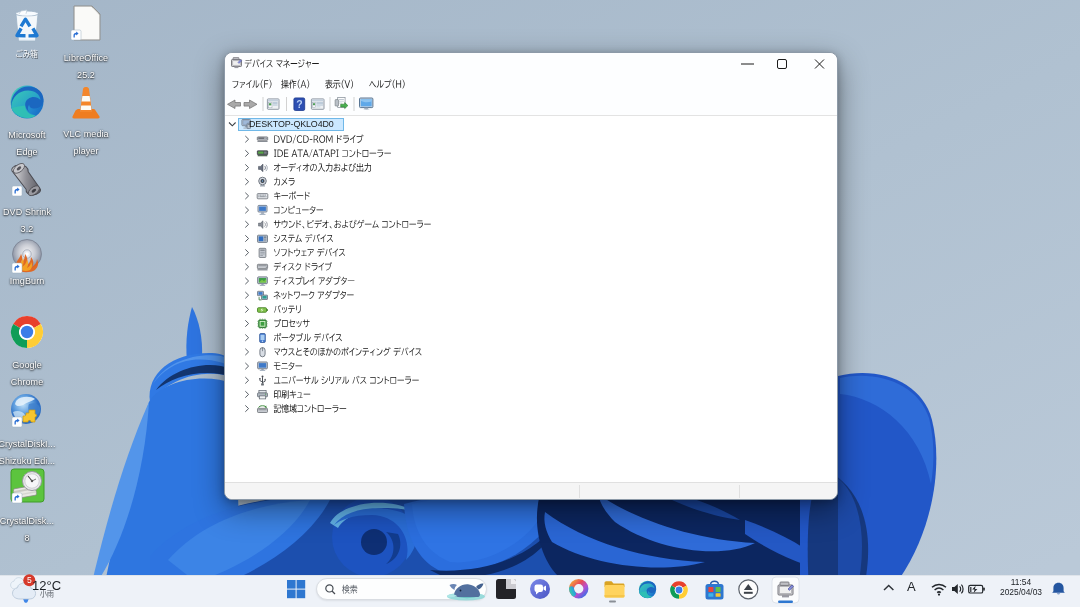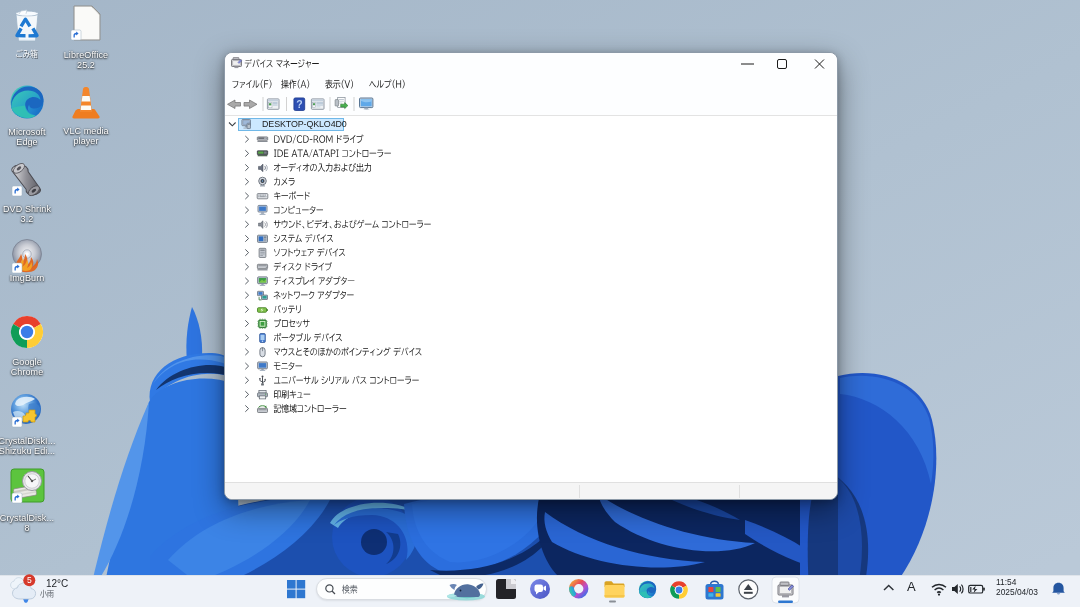--- a/index.html
+++ b/index.html
@@ -1,30 +1,30 @@
 <!DOCTYPE html>
 <html><head><meta charset="utf-8"><style>
 *{margin:0;padding:0;box-sizing:border-box}
 html,body{width:1080px;height:607px;overflow:hidden;font-family:"Liberation Sans",sans-serif}
 #scr{position:relative;width:1080px;height:607px;overflow:hidden}
 #wp{position:absolute;left:0;top:0}
 .abs{position:absolute}
 .dlabel{position:absolute;color:#fff;font-size:9px;text-align:center;width:76px;
- text-shadow:0 1px 2px rgba(0,0,0,.85),0 0 2px rgba(0,0,0,.6);line-height:10px;letter-spacing:0.1px}
+ text-shadow:0 1px 2px rgba(0,0,0,.85),0 0 2px rgba(0,0,0,.6);line-height:17px;letter-spacing:0.1px}
 #win{position:absolute;left:224px;top:52px;width:614px;height:448px;background:#fff;
  border:1px solid #8d9aa8;border-radius:8px;box-shadow:0 10px 30px rgba(0,0,0,.42),0 2px 8px rgba(0,0,0,.25)}
 #tbar{position:absolute;left:0;top:0;width:100%;height:24px;background:#fdfeff;border-radius:8px 8px 0 0}
 #menub{position:absolute;left:0;top:24px;width:100%;height:17px;background:#fdfeff}
 #toolb{position:absolute;left:0;top:41px;width:100%;height:22px;background:#fdfeff;border-bottom:1px solid #e3e3e3}
 #treea{position:absolute;left:0;top:63px;width:100%;height:368px;background:#fff}
 #statusb{position:absolute;left:0;bottom:0;width:100%;height:17px;background:#f5f5f5;border-top:1px solid #e0e0e0;border-radius:0 0 8px 8px}
 .treetxt{position:absolute;font-size:9.3px;color:#1b1b1b;white-space:nowrap}
 #tb{position:absolute;left:0;top:575px;width:1080px;height:32px;background:#eef2f8;border-top:1px solid #dfe4ea}
 #spill{position:absolute;left:316px;top:578px;width:171px;height:22px;background:#fdfefe;border:1px solid #d9dde2;border-radius:11px;box-shadow:0 1px 2px rgba(0,0,0,.08)}
-.clk{position:absolute;font-size:8.4px;color:#1b1f24;text-align:left;line-height:10px}
+.clk{position:absolute;font-size:8.4px;color:#1b1f24;text-align:center;line-height:10px}
 #jpov{position:absolute;left:0;top:0;z-index:60;pointer-events:none}
 </style></head><body>
 <div id="scr">
     <svg id="wp" width="1080" height="607" viewBox="0 0 1080 607">
 <defs>
 <linearGradient id="bgg" x1="0" y1="0" x2="0.9" y2="1">
 <stop offset="0" stop-color="#a4b6c8"></stop>
           <stop offset="0.55" stop-color="#b0c1d1"></stop>
           <stop offset="1" stop-color="#bac9d8"></stop>
 </linearGradient>
@@ -532,25 +532,25 @@
         <path d="M4.8,11.6 C5,12.6 8,12.6 8.2,11.6 Z" fill="#2456a0"></path>
       </g>
       <g>
         <path d="M31,593 L27.8,601.2 C27.1,603.2 24.7,603.2 24,601.2 L20.8,593 Z" fill="#3f86e8"></path>
 <path d="M20,599 C15.6,599 12.5,596.6 12.5,593.2 C12.5,590.3 14.6,588.2 17.4,587.8 C18.2,584.7 20.9,582.6 24,582.6 C27.7,582.6 30.7,585.3 31.1,588.6 C33.7,588.9 35.6,590.8 35.6,593.4 C35.6,596.5 33.3,599 30,599 Z" fill="#e4ecf6" stroke="#b4c4d6" stroke-width="0.8"></path>
 <path d="M14,589 C12,588.6 10.6,587 10.6,585 C10.6,583 12,581.4 14,581.2 C14.6,579 16.5,577.6 18.7,577.6 C21.3,577.6 23.4,579.4 23.7,581.8 L22,583.4 C19.4,583.8 17.6,585.4 17,587.6 Z" fill="#eef4fa" stroke="#c4d2e0" stroke-width="0.7"></path>
 <circle cx="29.3" cy="580.3" r="6" fill="#d63a2c"></circle>
 <text x="29.3" y="583.4" font-family="Liberation Sans" font-size="8.5" fill="#fff" text-anchor="middle">5</text>
       </g>
     </svg>
-    <div class="treetxt" style="left:262px;top:119px;z-index:45;font-size:8.9px;letter-spacing:-0.1px">DESKTOP-QKLO4D0</div>
+    <div class="treetxt" style="left:249px;top:119px;z-index:45;font-size:8.9px;letter-spacing:-0.1px">DESKTOP-QKLO4D0</div>
     <div id="tb"></div>
     <div id="spill"></div>
     <div class="clk" style="left:996px;top:576.5px;width:50px;z-index:45">11:54<br>2025/04/03</div>
-    <div class="abs" style="left:46px;top:578px;font-size:10px;color:#1b1f24;z-index:45">12°C</div>
+    <div class="abs" style="left:32px;top:578px;font-size:13px;color:#1b1f24;z-index:45">12°C</div>
     <div class="abs" style="left:907px;top:579px;font-size:13px;color:#23272c;z-index:45">A</div>
     <div class="abs" style="left:238px;top:117.6px;width:106px;height:13.6px;background:#cce8ff;border:1px solid #70b8e8;z-index:30"></div>
     <svg class="abs" style="left:637px;top:579px;z-index:40" width="21" height="21" viewBox="0 0 40 40">
 <defs>
 <linearGradient id="edgA" x1="0" y1="0.2" x2="1" y2="0.8">
           <stop offset="0" stop-color="#45cfae"></stop>
           <stop offset="0.45" stop-color="#2b9fd8"></stop>
           <stop offset="1" stop-color="#1668c4"></stop>
         </linearGradient>
 <linearGradient id="edgB" x1="0" y1="0" x2="1" y2="1">

